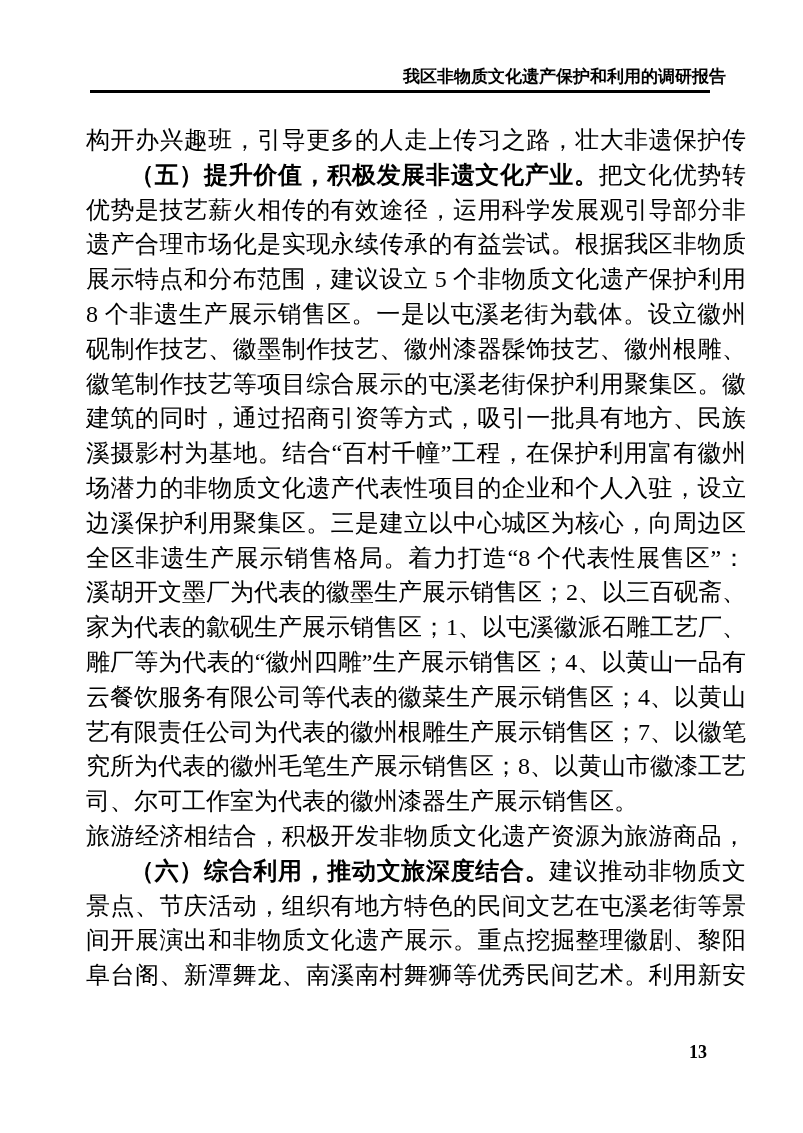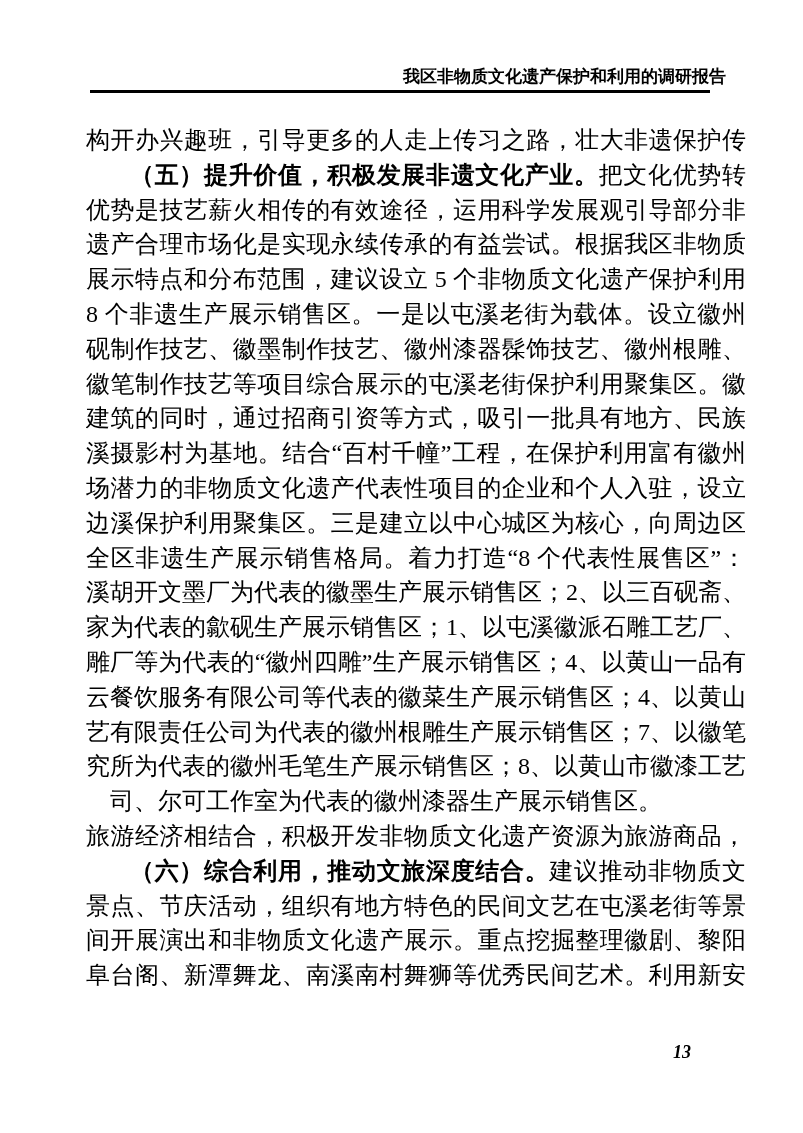--- a/index.html
+++ b/index.html
@@ -16,25 +16,25 @@
     position:absolute;top:90px;left:90px;width:620px;height:3px;background:#000;
   }
   .body{
     position:absolute;top:123px;left:86px;width:660px;font-size:24px;
   }
   .line{
     height:34.8px;line-height:34.8px;overflow:hidden;
     text-align:justify;text-align-last:justify;
   }
   .line.indent{padding-left:44px;}
-  .line.end{text-align:left;text-align-last:left;margin-left:24px;}
+  .line.end{text-align:left;text-align-last:left;}
   .bold{font-weight:bold;font-family:Liberation Mono, monospace;}
   .pagenum{
-    position:absolute;top:1042px;left:642px;width:80px;text-align:center;
-    font-size:18px;font-weight:bold;font-style:italic;
+    position:absolute;top:1042px;left:658px;width:80px;text-align:center;
+    font-size:18px;font-weight:bold;
     font-family:"Liberation Serif",serif;
   }
 </style>
 </head>
 <body>
 
 <div class="page">
   <div class="header">我区非物质文化遗产保护和利用的调研报告</div>
   <div class="rule"></div>
   <div class="body" id="doc-body">

